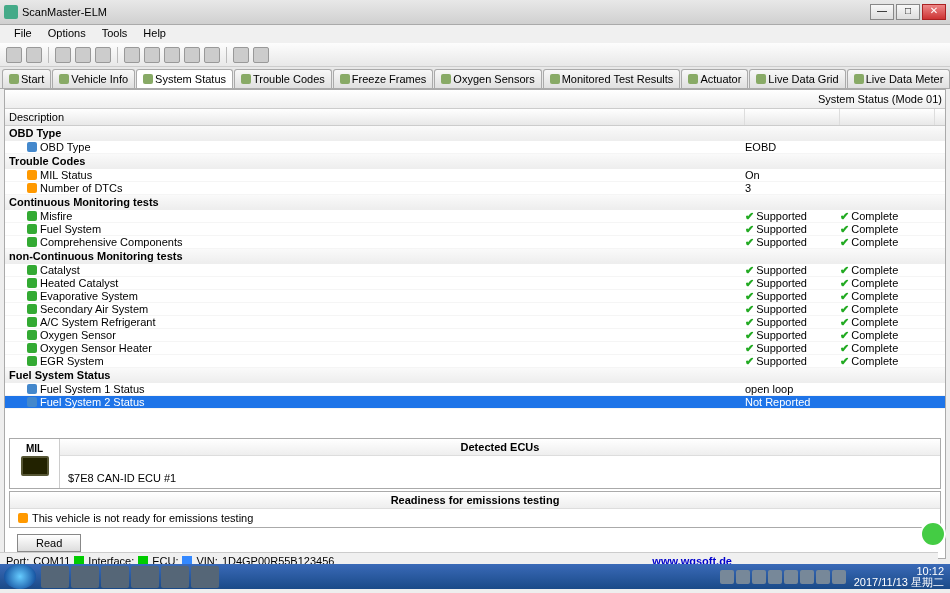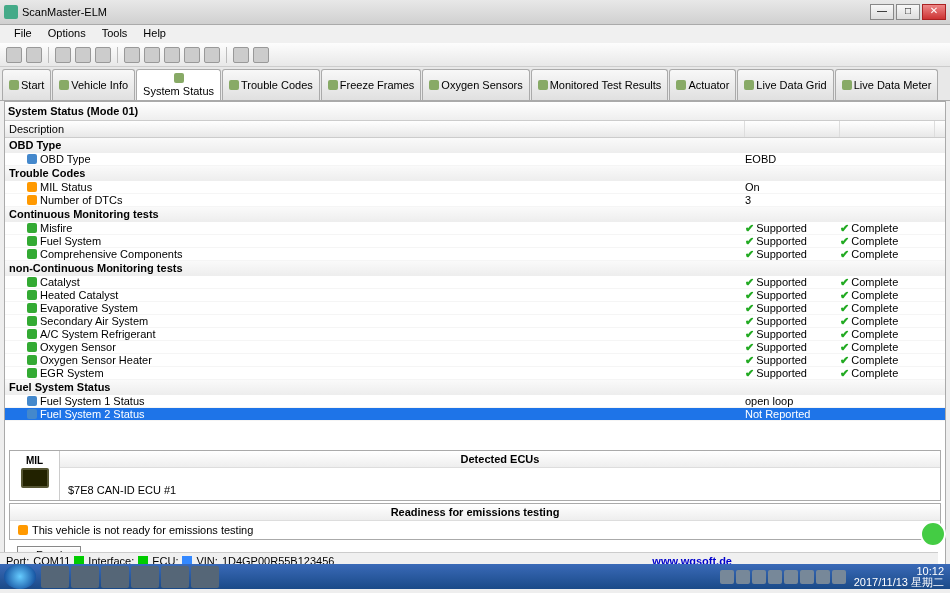--- a/index.html
+++ b/index.html
@@ -10,24 +10,24 @@
 .winbtns { display:flex; }
 .winbtn { width:24px; height:16px; margin-left:2px; border:1px solid #888; background:linear-gradient(#f8f8f8,#ddd); text-align:center; line-height:12px; font-size:10px; cursor:pointer; }
 .winbtn.close { background:linear-gradient(#e88,#c33); color:#fff; border-color:#a22; }
 .menubar { height:18px; background:#f0f0f0; padding:0 6px; }
 .menubar span { display:inline-block; padding:2px 8px; cursor:pointer; }
 .toolbar { height:24px; background:linear-gradient(#fdfdfd,#e8e8e8); border-bottom:1px solid #ccc; padding:2px 6px; display:flex; align-items:center; gap:4px; }
 .toolbar .tb { width:16px; height:16px; background:#ccc; border:1px solid #999; border-radius:2px; cursor:pointer; }
 .toolbar .sep { width:1px; height:16px; background:#bbb; margin:0 2px; }
 .tabs { display:flex; background:#e8e8e8; border-bottom:1px solid #aaa; padding:2px 2px 0 2px; flex-wrap:nowrap; }
 .tab { padding:3px 6px; background:linear-gradient(#f8f8f8,#e0e0e0); border:1px solid #aaa; border-bottom:none; margin-right:1px; border-radius:3px 3px 0 0; cursor:pointer; white-space:nowrap; font-size:10px; display:flex; align-items:center; gap:2px; }
-.tab.active { background:#fff;flex-direction:column; }
+.tab.active { background:#fff; }
 .tab .ti { width:10px; height:10px; background:#8a6; border-radius:2px; }
 .main { background:#fff; border:1px solid #aaa; margin:0 4px; height:470px; display:flex; flex-direction:column; }
-.heading { text-align:left; font-weight:bold; padding:3px; background:linear-gradient(#fff,#eee); border-bottom:1px solid #ccc; }
+.heading { text-align:right; font-weight:normal; padding:3px; background:linear-gradient(#fff,#eee); border-bottom:1px solid #ccc; }
 .colhdr { display:flex; background:linear-gradient(#fff,#e8e8e8); border-bottom:1px solid #ccc; }
 .colhdr div { padding:2px 4px; border-right:1px solid #ddd; }
 .c1 { width:740px; } .c2 { width:95px; } .c3 { width:95px; }
 .grid { flex:1; overflow:hidden; background:#fff; }
 .grp { font-weight:bold; background:linear-gradient(#fafafa,#eee); padding:1px 4px; border-bottom:1px solid #eee; }
 .row { display:flex; border-bottom:1px solid #f5f5f5; height:13px; align-items:center; }
 .row.sel { background:#1e74e8; color:#fff; }
 .row .c1 { padding-left:22px; display:flex; align-items:center; gap:3px; }
 .row .c2, .row .c3 { display:flex; align-items:center; gap:2px; }
 .ic { width:10px; height:10px; border-radius:2px; flex-shrink:0; }

